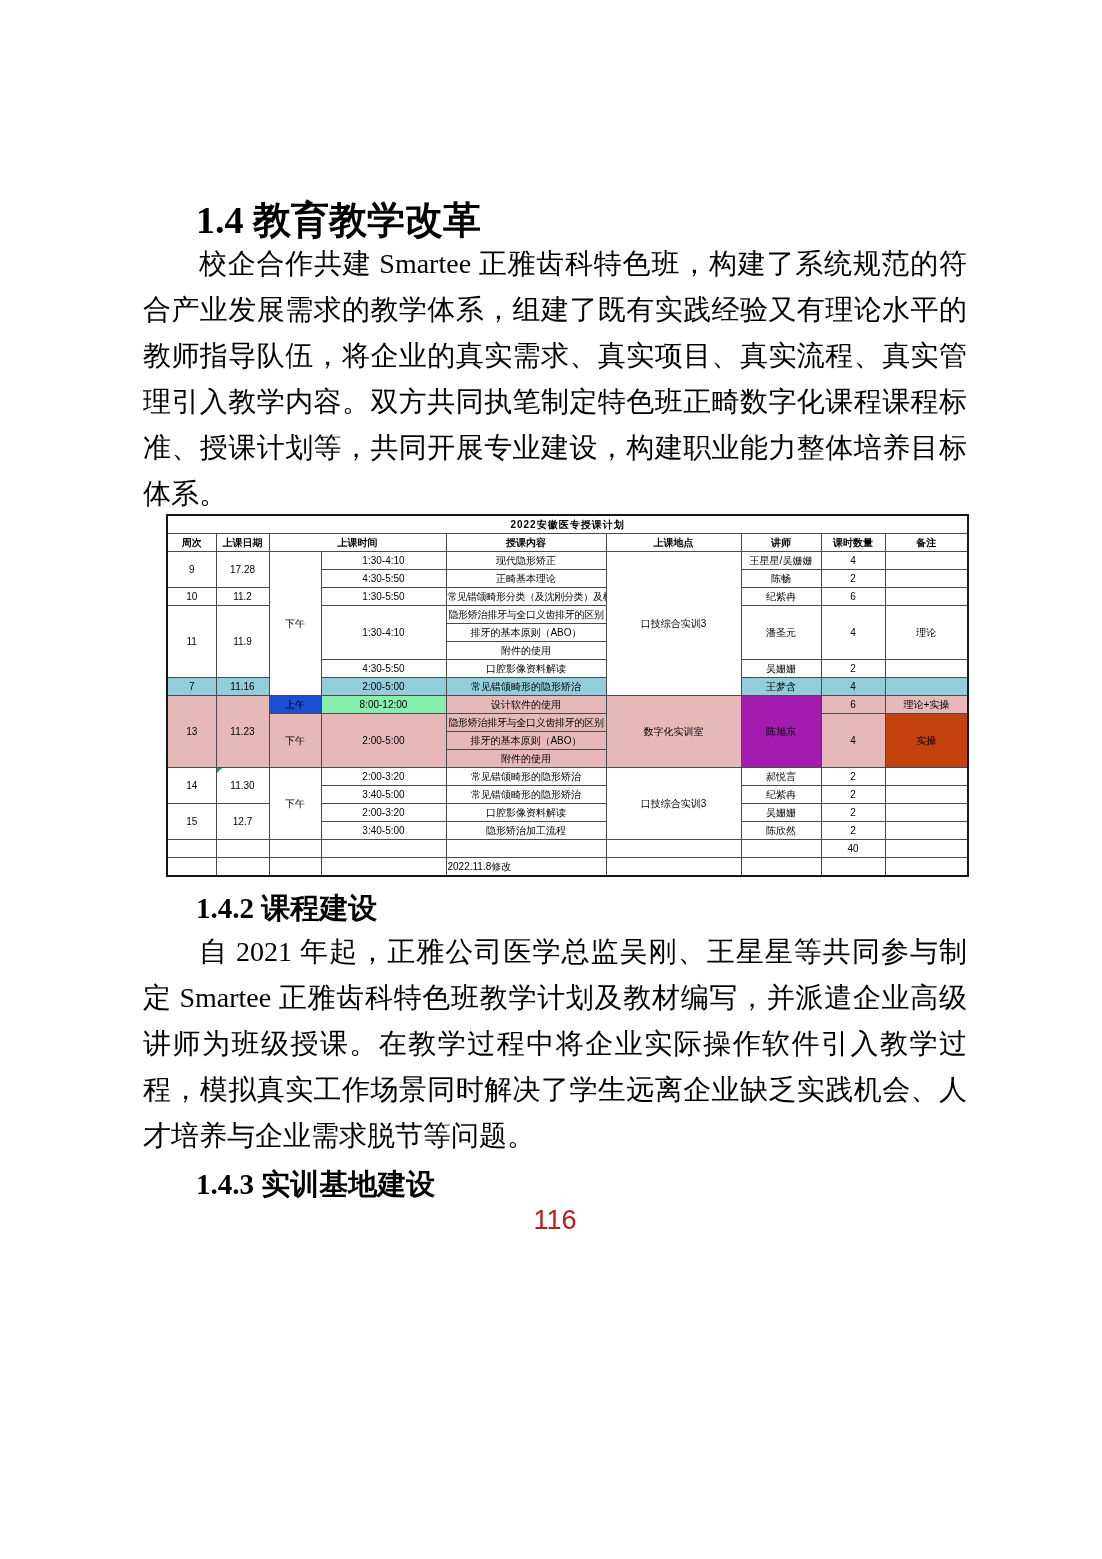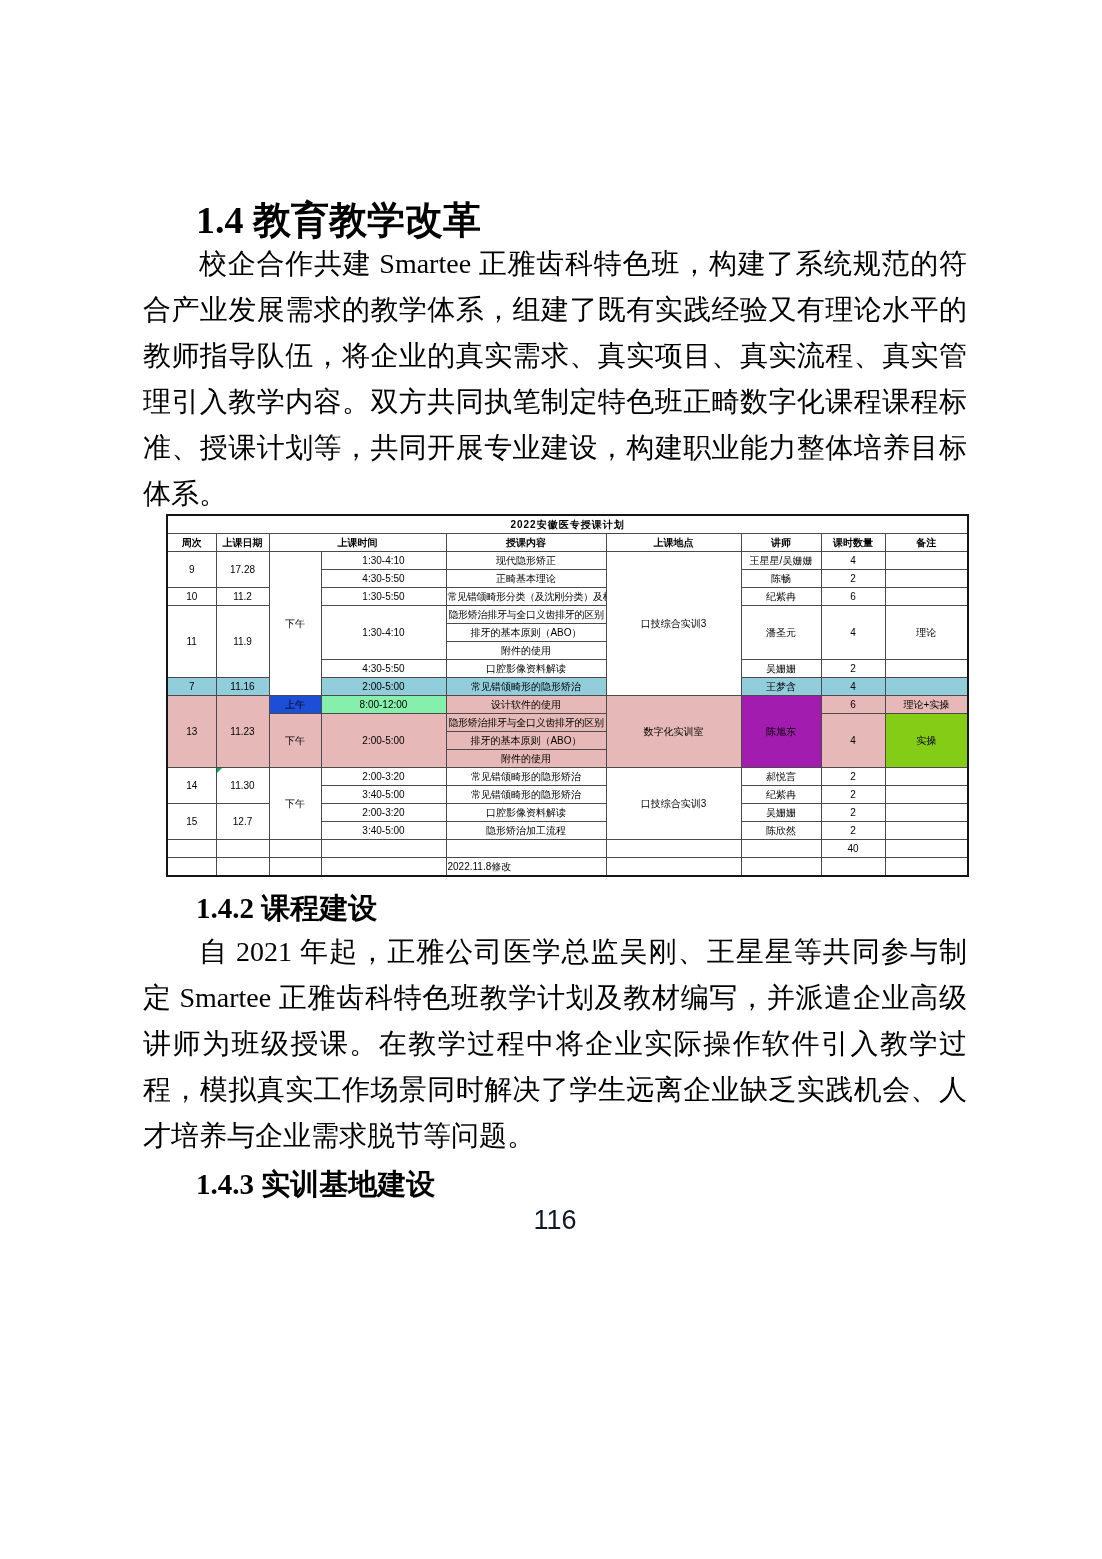--- a/index.html
+++ b/index.html
@@ -26,21 +26,21 @@
   }
   td.t-title{font-size:17px;font-weight:bold;height:32px;letter-spacing:1px;}
   td.t-head{font-weight:bold;font-size:12px;height:14px;}
   td.tight{font-size:9px;letter-spacing:-0.3px;}
   .corner-marker{
     position:absolute;top:0;left:0;width:0;height:0;
     border-top:5px solid #00B050;border-right:5px solid transparent;
   }
   .caption{font-size:26px;text-align:center;letter-spacing:2px;margin:14px 0 0 0;}
   .page-num{
-    font-size:27px;text-align:center;margin:4px 0 0 0;color:#0f172a;
+    font-size:27px;text-align:center;margin:4px 0 0 0;color:#b91c1c;
     font-family:"Liberation Sans","DejaVu Sans",sans-serif;
   }
 </style>
 </head>
 <body>
 
 <div class="content">
   <div class="h-main">1.4 教育教学改革</div>
   <div class="para">校企合作共建 Smartee 正雅齿科特色班，构建了系统规范的符合产业发展需求的教学体系，组建了既有实践经验又有理论水平的教师指导队伍，将企业的真实需求、真实项目、真实流程、真实管理引入教学内容。双方共同执笔制定特色班正畸数字化课程课程标准、授课计划等，共同开展专业建设，构建职业能力整体培养目标体系。</div>
 
@@ -138,21 +138,21 @@
             <td rowspan="4" style="background: rgb(230, 185, 184);"><span>数字化实训室</span></td>
             <td rowspan="4" style="background: #a21caf;"><span>陈旭东</span></td>
             <td style="background: rgb(230, 185, 184);"><span>6</span></td>
             <td style="background: rgb(230, 185, 184);"><span>理论+实操</span></td>
           </tr>
           <tr>
             <td rowspan="3" style="background: rgb(230, 185, 184);"><span>下午</span></td>
             <td rowspan="3" style="background: rgb(230, 185, 184);"><span>2:00-5:00</span></td>
             <td class="tight" style="background: rgb(230, 185, 184);"><span>隐形矫治排牙与全口义齿排牙的区别</span></td>
             <td rowspan="3" style="background: rgb(230, 185, 184);"><span>4</span></td>
-            <td rowspan="3" style="background: #84cc16;"><span>实操</span></td>
+            <td rowspan="3" style="background: #c2410c;"><span>实操</span></td>
           </tr>
           <tr>
             <td style="background: rgb(230, 185, 184);"><span>排牙的基本原则（ABO）</span></td>
           </tr>
           <tr>
             <td style="background: rgb(230, 185, 184);"><span>附件的使用</span></td>
           </tr>
           <tr>
             <td rowspan="2"><span>14</span></td>
             <td rowspan="2"><span>11.30</span><span class="corner-marker"></span></td>

